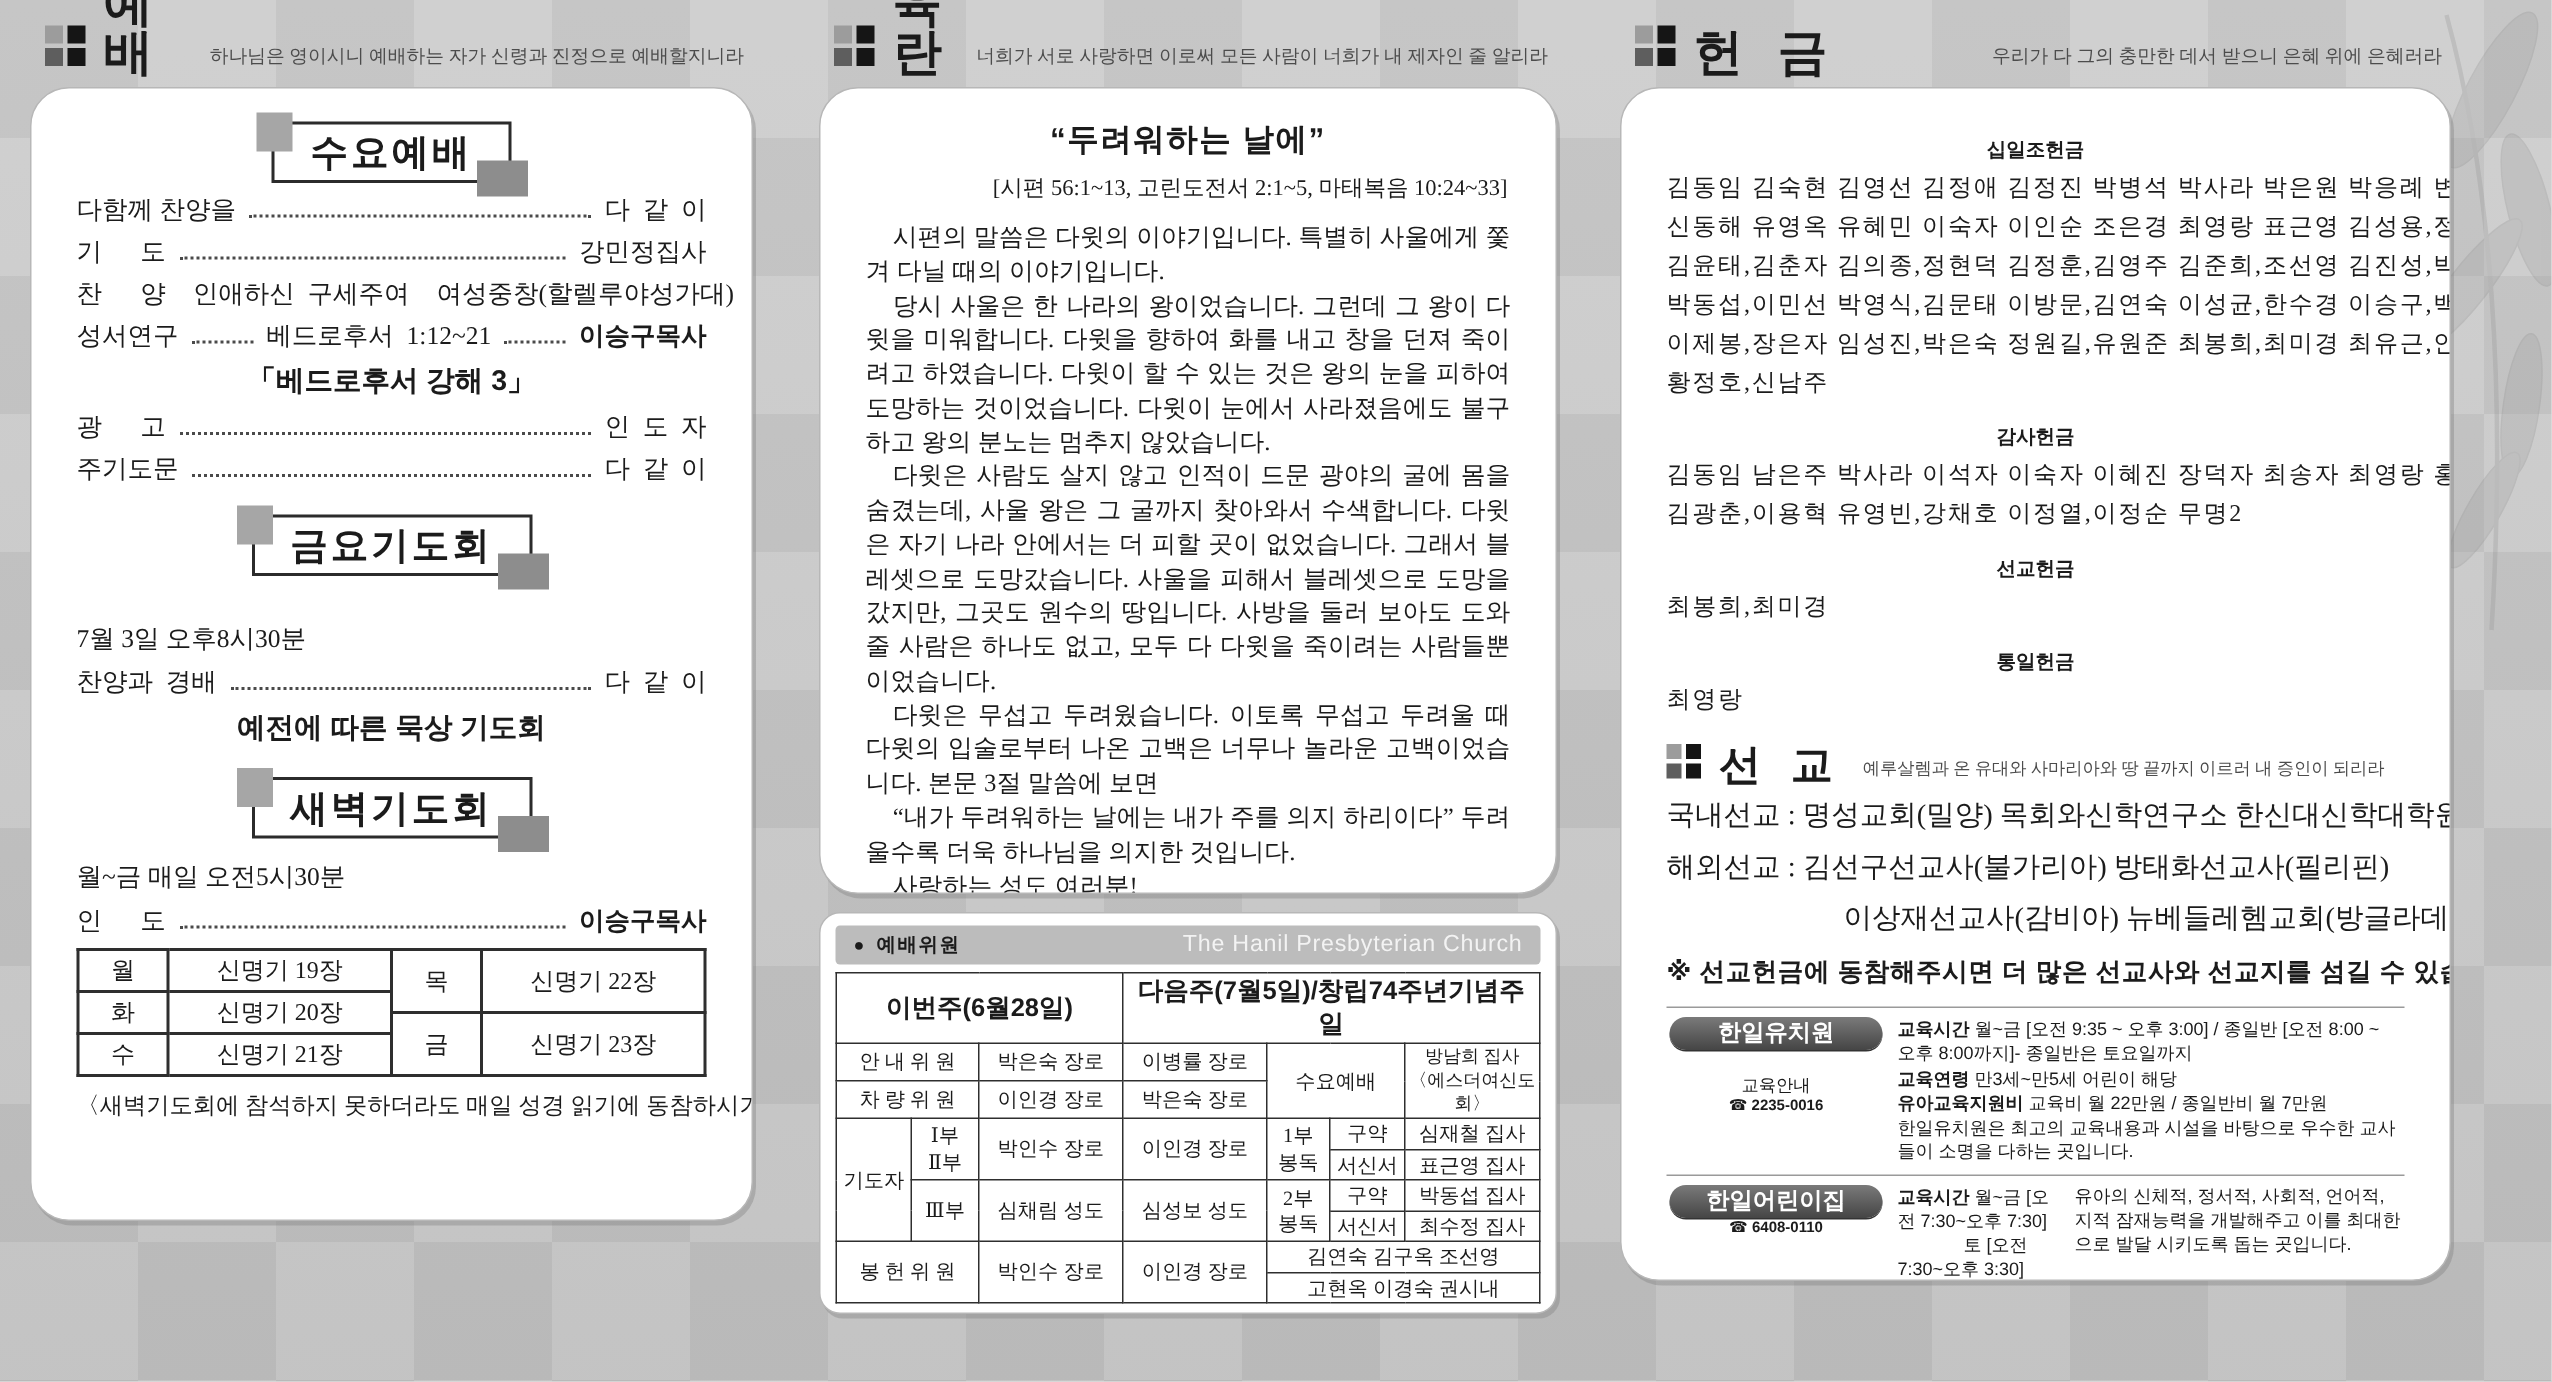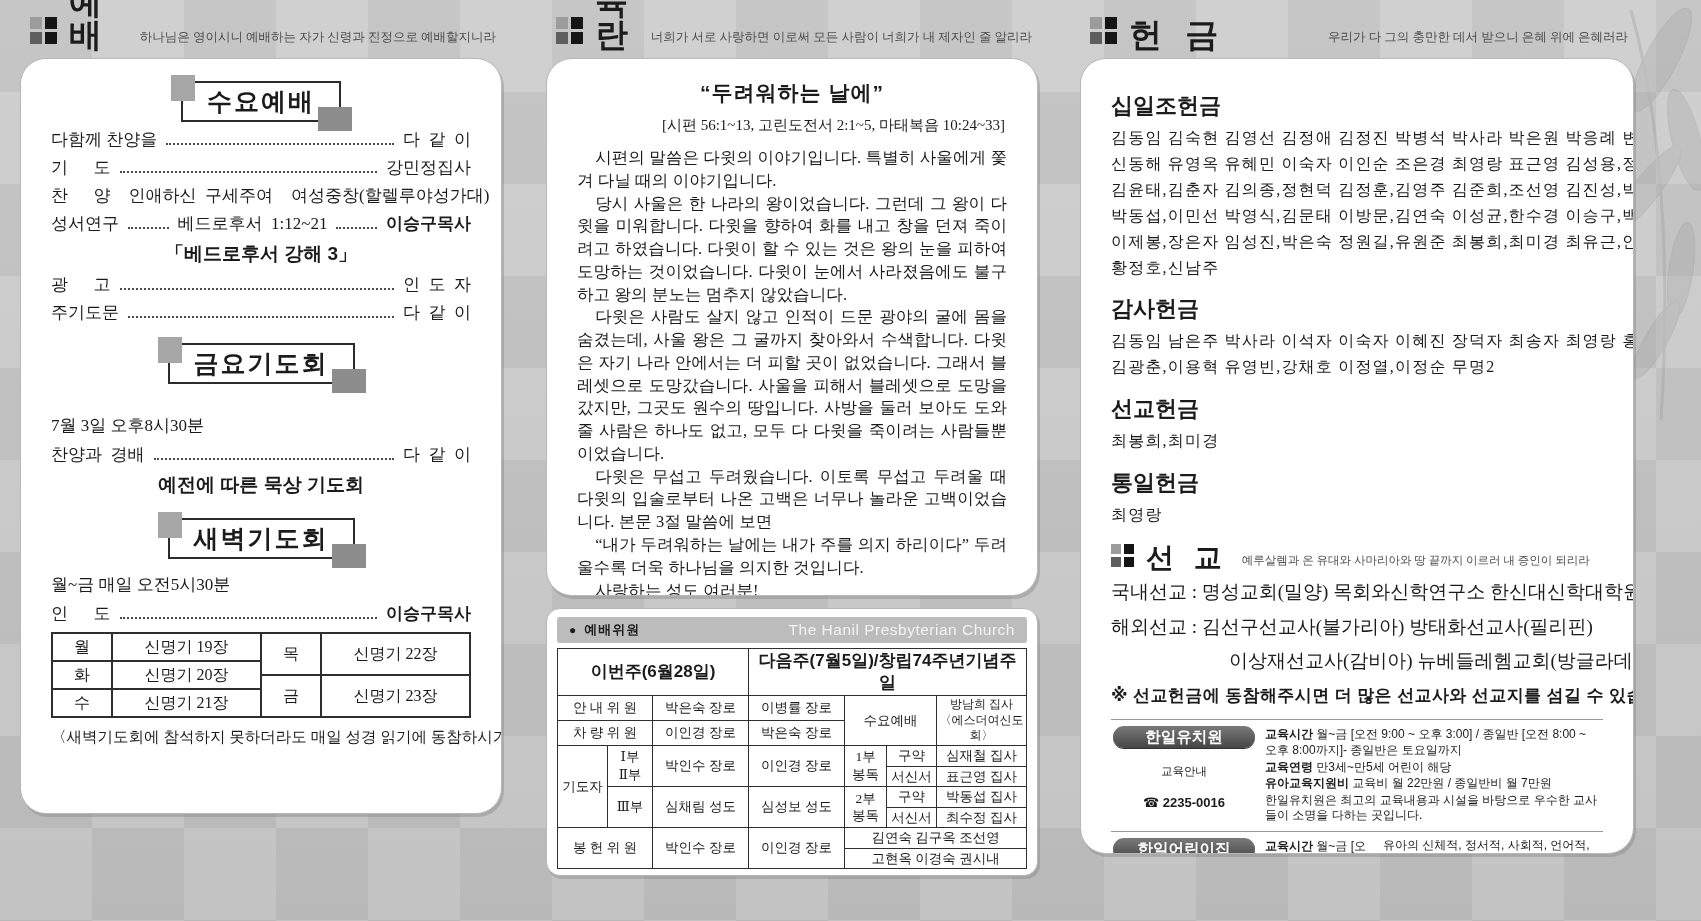--- a/index.html
+++ b/index.html
@@ -59,37 +59,37 @@
   
   .cbar{display:flex;align-items:center;background:#bcbcbc;border-radius:3px;height:26px;padding:0 12px;margin-bottom:5px;}
   .cbar .bl{font-size:12px;margin-right:8px;}
   .cbar .bt{font-family:"Liberation Sans","DejaVu Sans",sans-serif;font-weight:800;font-size:13px;letter-spacing:1px;}
   .cbar .br{margin-left:auto;color:#f3f3f3;font-size:15.5px;font-family:"Liberation Sans","DejaVu Sans",sans-serif;letter-spacing:.5px;}
   table.ctable{border-collapse:collapse;width:100%;table-layout:fixed;font-size:13.5px;}
   .ctable td{border:1.6px solid #2e2e2e;text-align:center;padding:1px 2px;line-height:1.3;overflow:hidden;}
   .ctable .th td{font-weight:800;font-family:"Liberation Sans","DejaVu Sans",sans-serif;font-size:17px;}
   .ctable .sm{font-size:12px;}
   
-  .oheading{font-family:"Liberation Sans","DejaVu Sans",sans-serif;font-weight:800;font-size:22px;margin:14px 0 4px;}
+  .oheading{font-family:"Liberation Sans","DejaVu Sans",sans-serif;font-weight:800;font-size:13px;margin:14px 0 4px;text-align:center;}
   .names div{font-size:16px;line-height:1.62;letter-spacing:1.2px;white-space:nowrap;}
   .mhead{display:flex;align-items:flex-end;margin-top:16px;}
   .mhead .blkicon{grid-template-columns:10px 10px;grid-auto-rows:10px;margin-bottom:5px;}
   .mhead .t{font-family:"Liberation Sans","DejaVu Sans",sans-serif;font-weight:800;font-size:28px;letter-spacing:6px;line-height:1;}
   .mhead .v{margin-left:14px;font-size:11.5px;color:#4c4c4c;padding-bottom:4px;white-space:nowrap;}
   .mline{font-size:19px;line-height:1.55;margin-top:5px;white-space:nowrap;}
   .mline.ind{padding-left:118px;}
   .mnote{font-family:"Liberation Sans","DejaVu Sans",sans-serif;font-weight:800;font-size:17px;margin-top:9px;letter-spacing:.4px;white-space:nowrap;}
   
   .iblocks{margin-top:12px;font-family:"Liberation Sans","DejaVu Sans",sans-serif;}
   .iblock{display:flex;gap:10px;border-top:1px solid #9a9a9a;padding:6px 2px;align-items:flex-start;}
   .ib-left{width:142px;flex:0 0 142px;text-align:center;}
   .badge{background:linear-gradient(#7a7a7a,#454545);color:#fff;font-weight:700;font-size:15.5px;
     border-radius:15px;padding:2px 6px;line-height:1.15;box-shadow:0 1px 0 #333;}
   .ib-sub{font-size:11.5px;margin-top:16px;}
-  .ib-phone{font-weight:700;font-size:13px;margin-top:16px;}
+  .ib-phone{font-weight:700;font-size:10px;margin-top:1px;}
   .ib-main{flex:1;font-size:12px;line-height:1.3;}
   .il{margin:1px 0;}
   .il-b{font-weight:700;}
   .il .pad{padding-left:44px;}
   .ib-desc{width:218px;flex:0 0 218px;font-size:12px;line-height:1.32;}
 </style>
 </head>
 <body>
 
 <div class="page">
@@ -385,21 +385,21 @@
 
       <div class="iblocks">
 
         <div class="iblock">
           <div class="ib-left">
             <div class="badge">한일유치원</div>
             <div class="ib-sub">교육안내</div>
             <div class="ib-phone">☎ 2235-0016</div>
           </div>
           <div class="ib-main">
-            <div class="il"><span class="il-b">교육시간</span> <span>월~금 [오전 9:00 ~ 오후 3:00] / 종일반 [오전 8:00 ~ 오후 8:00까지]- 종일반은 토요일까지</span></div>
+            <div class="il"><span class="il-b">교육시간</span> <span>월~금 [오전 9:35 ~ 오후 3:00] / 종일반 [오전 8:00 ~ 오후 8:00까지]- 종일반은 토요일까지</span></div>
             <div class="il"><span class="il-b">교육연령</span> <span>만3세~만5세 어린이 해당</span></div>
             <div class="il"><span class="il-b">유아교육지원비</span> <span>교육비 월 22만원 / 종일반비 월 7만원</span></div>
             <div class="il"><span>한일유치원은 최고의 교육내용과 시설을 바탕으로 우수한 교사들이 소명을 다하는 곳입니다.</span></div>
           </div>
         </div>
 
         <div class="iblock">
           <div class="ib-left">
             <div class="badge">한일어린이집</div>
             <div class="ib-phone">☎ 6408-0110</div>

